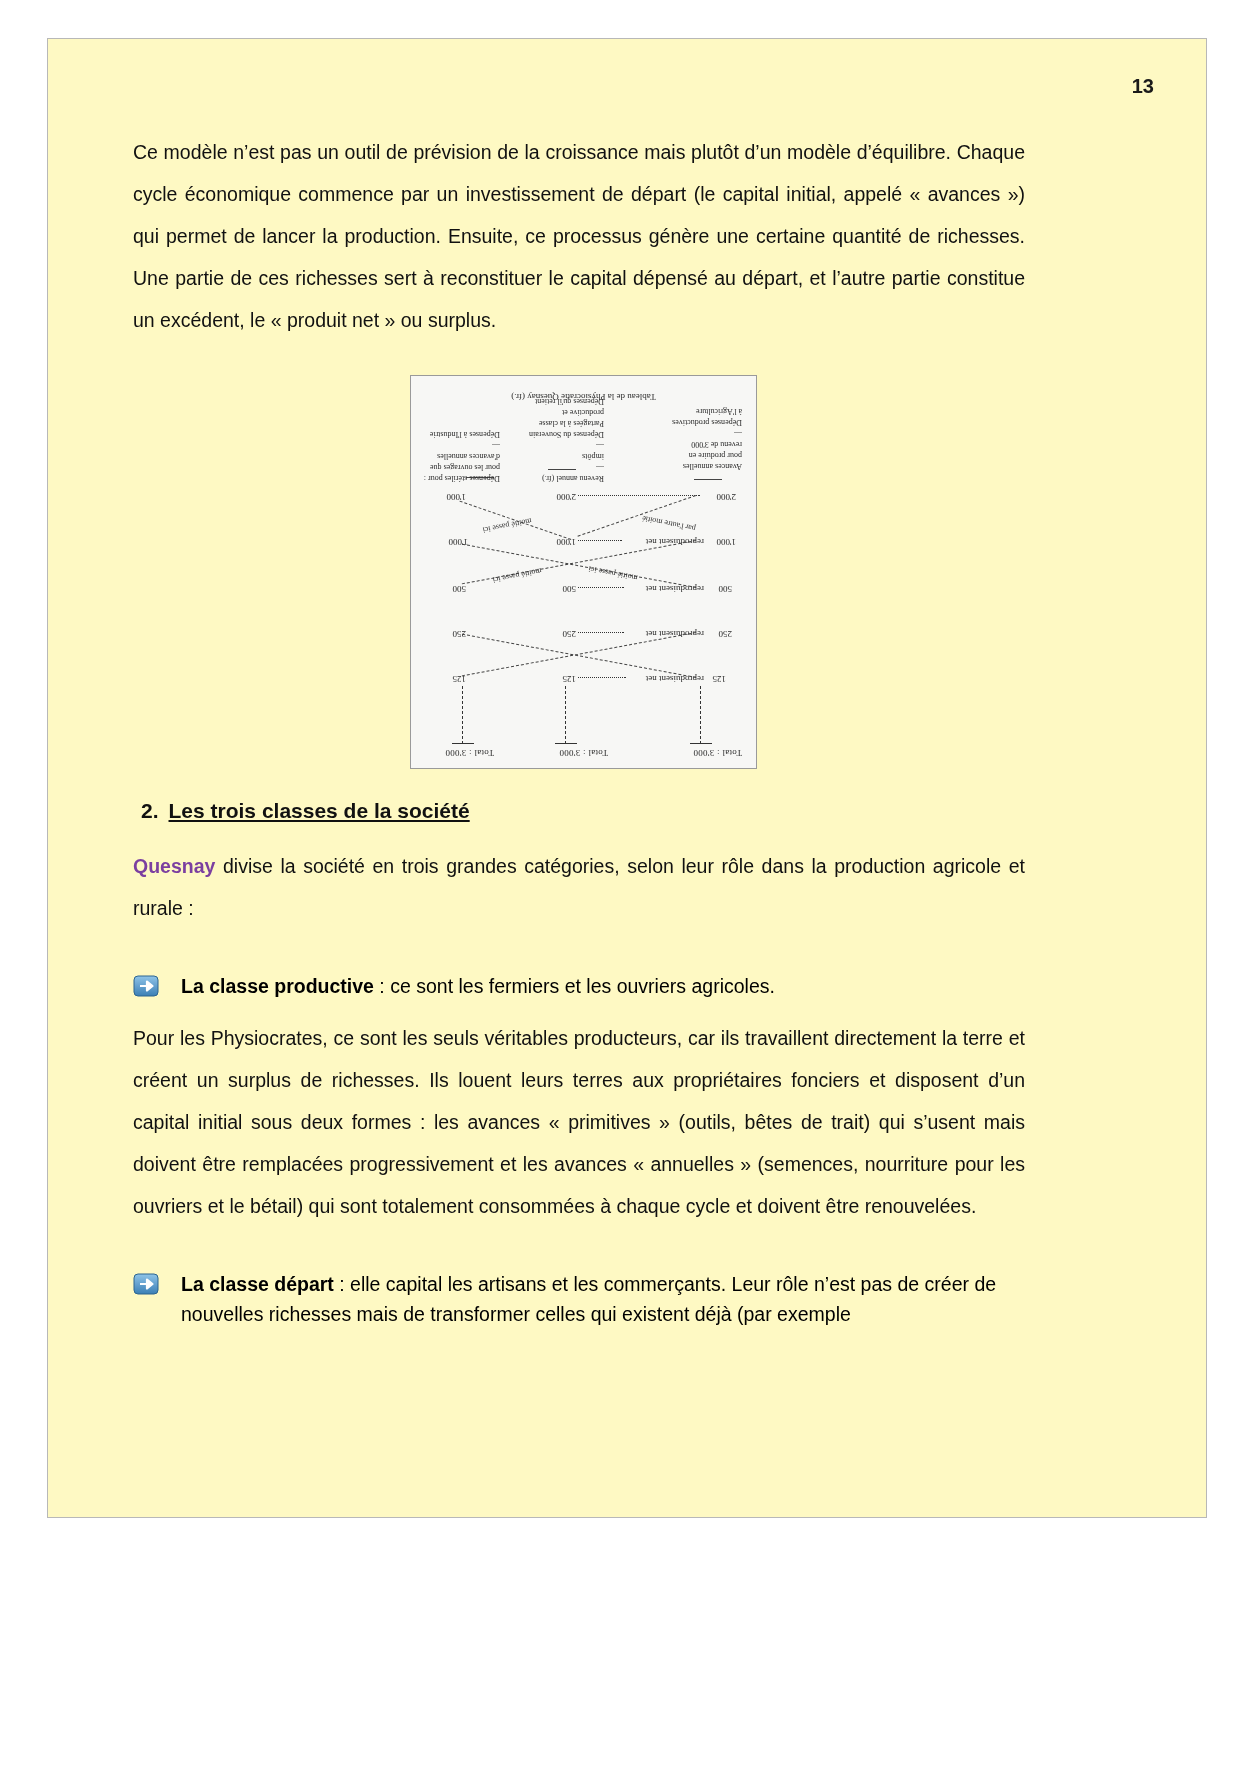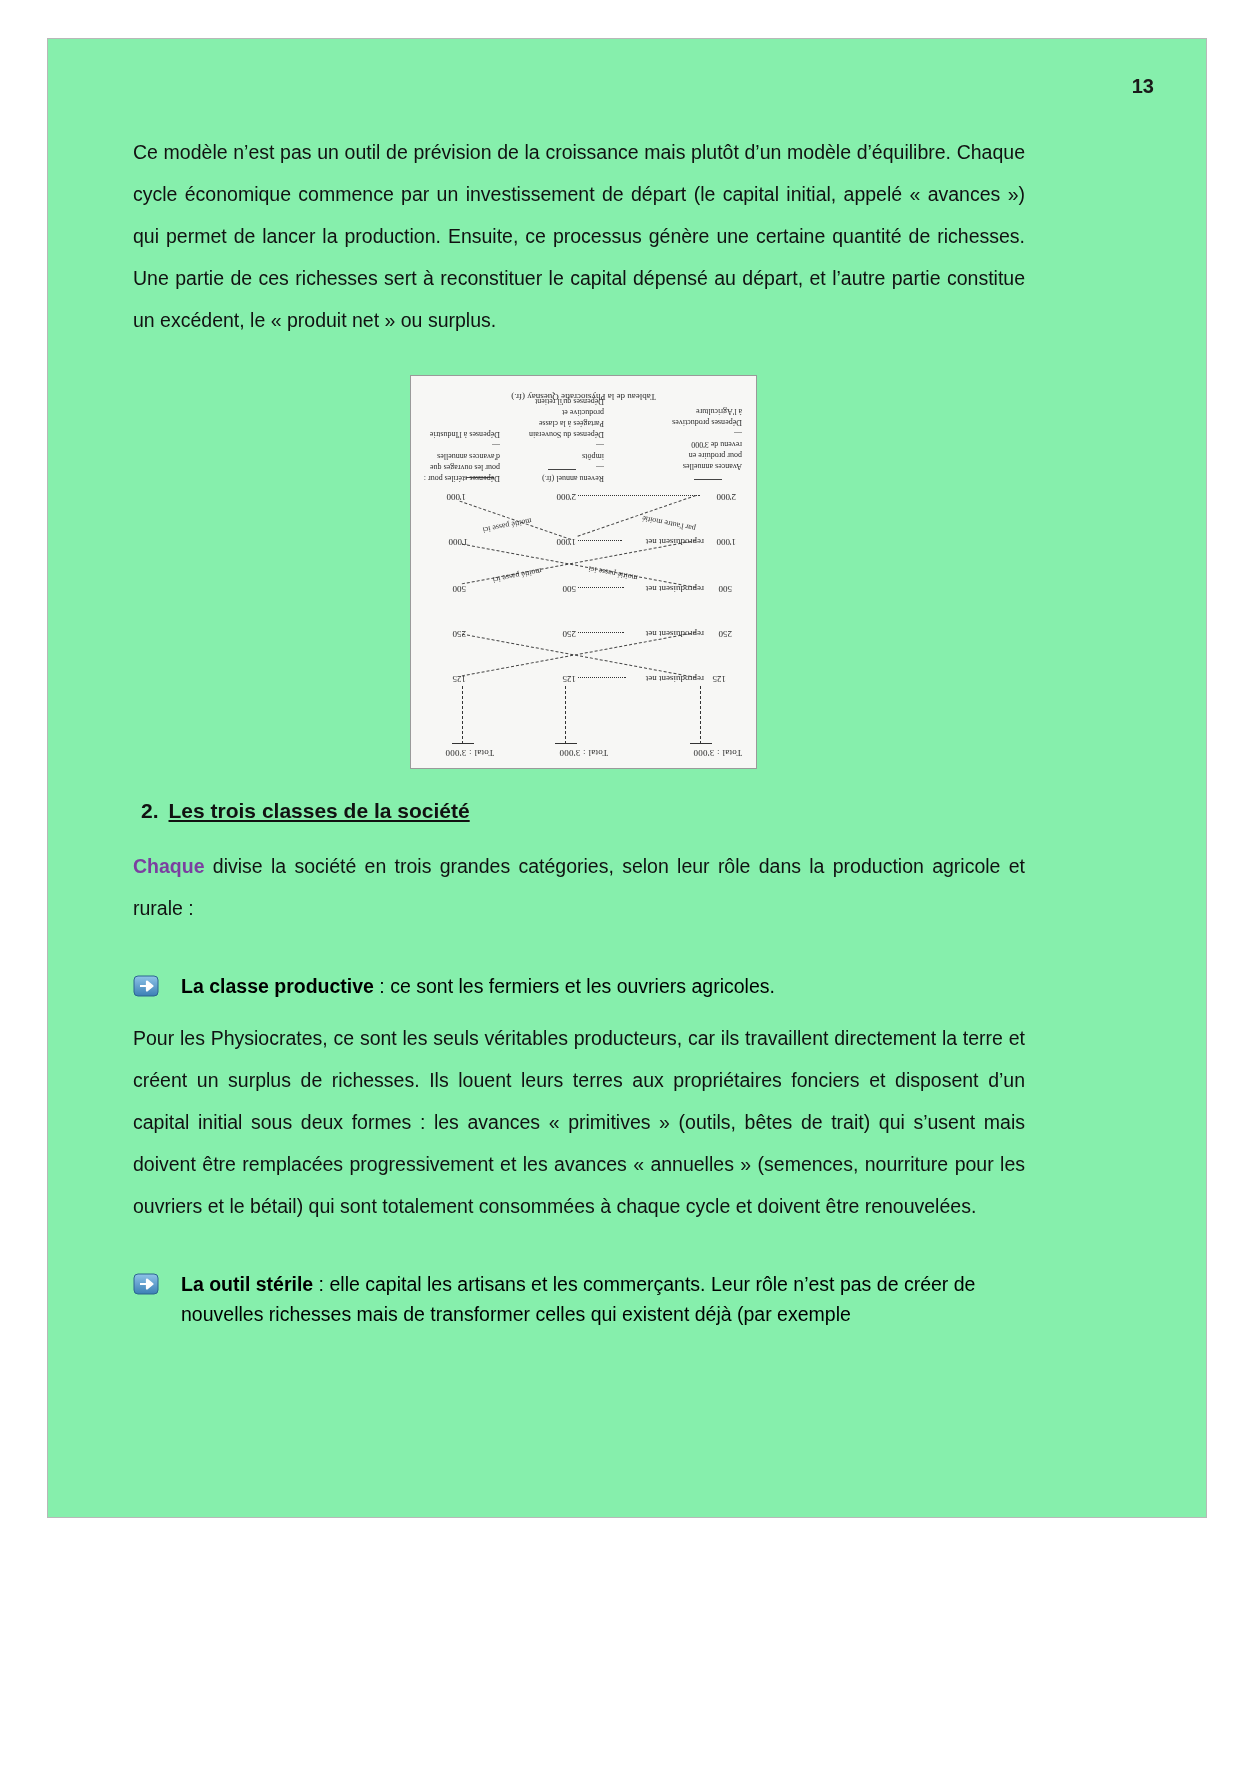--- a/index.html
+++ b/index.html
@@ -14,21 +14,21 @@
     color: #000000;
     -webkit-font-smoothing: antialiased;
   }
   .page {
     position: absolute;
     left: 47px;
     top: 38px;
     width: 1160px;
     height: 1480px;
     border: 1px solid #b8b8b8;
-    background: #86efac;
+    background: #fef9c3;
     box-sizing: border-box;
   }
   .page-number {
     position: absolute;
     right: 52px;
     top: 36px;
     font-size: 20px;
     font-weight: bold;
     color: #1a1a1a;
   }
@@ -249,21 +249,21 @@
         </div>
       </div>
     </div>
 
     <h2 class="section">
       <span class="num">2.</span><span class="titletext">Les trois classes de la société</span>
     </h2>
 
     <div class="spacer-20"></div>
 
-    <p class="para"><span class="name-hl">Chaque</span><span> divise la société en trois grandes catégories, selon leur rôle dans la production agricole et rurale :</span></p>
+    <p class="para"><span class="name-hl">Quesnay</span><span> divise la société en trois grandes catégories, selon leur rôle dans la production agricole et rurale :</span></p>
 
     <div class="bullet-line">
       <span class="arrow-icon">
         <svg width="26" height="22" viewBox="0 0 26 22" xmlns="http://www.w3.org/2000/svg">
           <defs>
             <linearGradient id="g1" x1="0" y1="0" x2="0" y2="1">
               <stop offset="0%" stop-color="#8fc4e8"></stop>
               <stop offset="100%" stop-color="#3b7fb5"></stop>
             </linearGradient>
           </defs>
@@ -284,17 +284,17 @@
           <defs>
             <linearGradient id="g2" x1="0" y1="0" x2="0" y2="1">
               <stop offset="0%" stop-color="#8fc4e8"></stop>
               <stop offset="100%" stop-color="#3b7fb5"></stop>
             </linearGradient>
           </defs>
           <rect x="1" y="1" width="24" height="20" rx="4" ry="4" fill="url(#g2)" stroke="#2c6590" stroke-width="1"></rect>
           <path d="M7 11 H15 M14 6.5 L19.5 11 L14 15.5 Z" fill="#ffffff" stroke="#ffffff" stroke-width="2.2" stroke-linejoin="round"></path>
         </svg>
       </span>
-      <span class="bullet-text"><b>La outil stérile</b><span> : elle capital les artisans et les commerçants. Leur rôle n’est pas de créer de nouvelles richesses mais de transformer celles qui existent déjà (par exemple</span></span>
+      <span class="bullet-text"><b>La classe départ</b><span> : elle capital les artisans et les commerçants. Leur rôle n’est pas de créer de nouvelles richesses mais de transformer celles qui existent déjà (par exemple</span></span>
     </div>
 
   </div>
 </div>
 
 </body></html>

